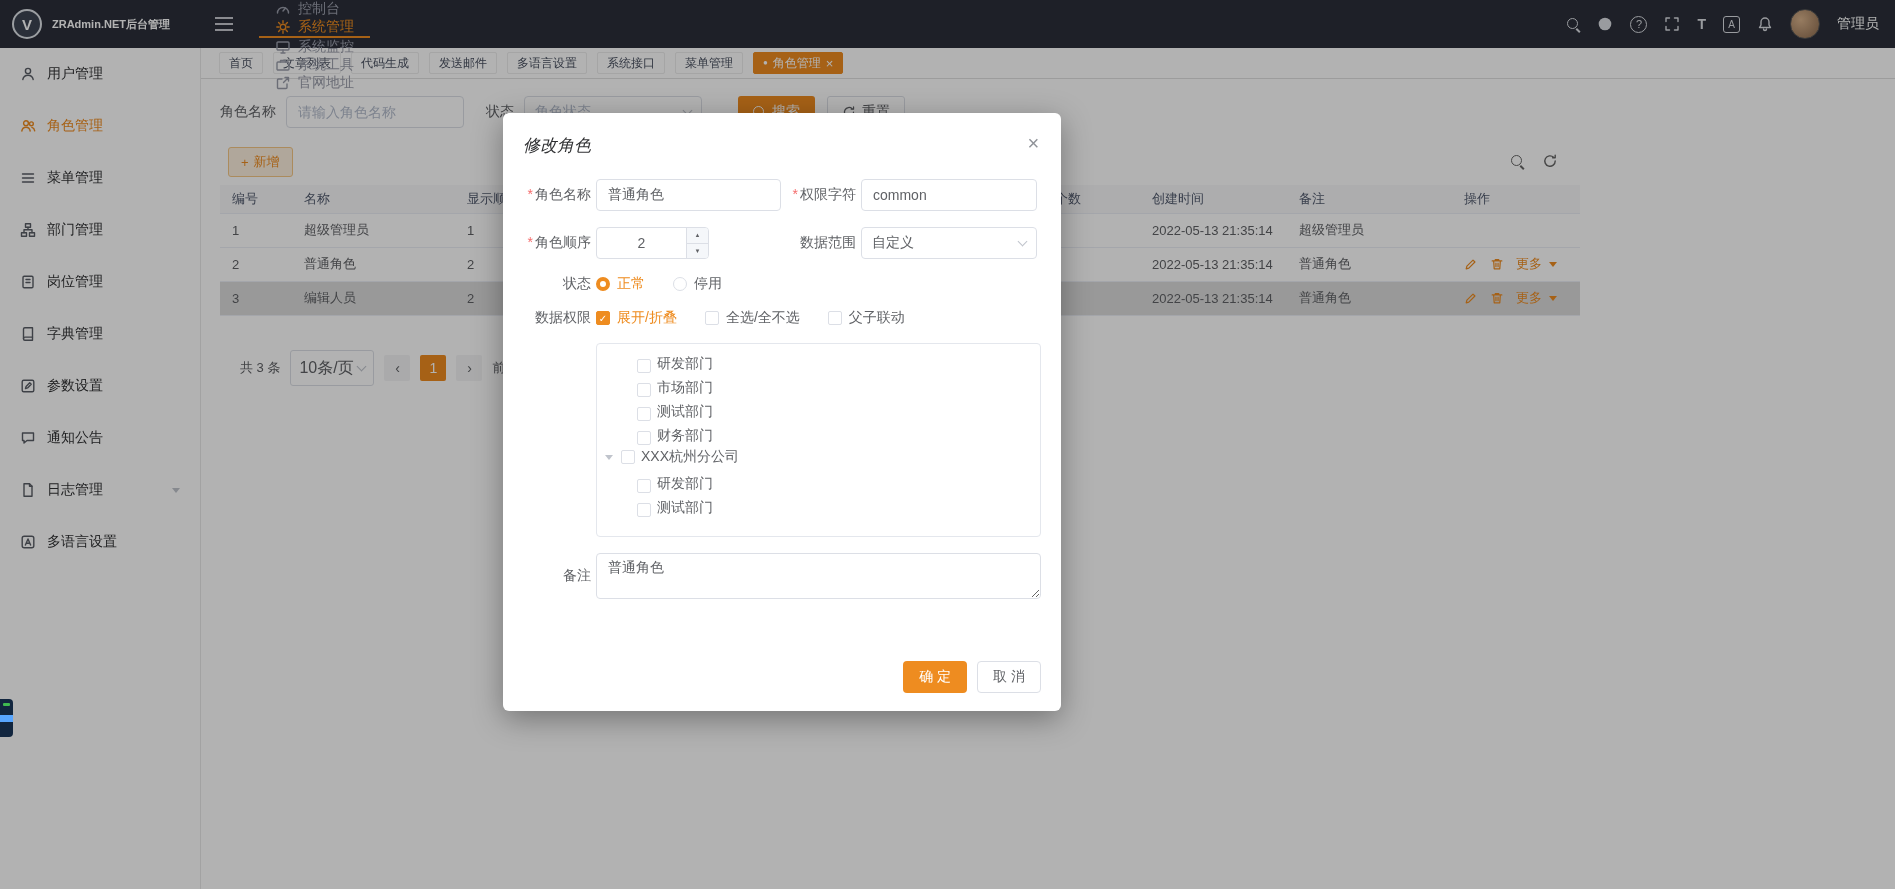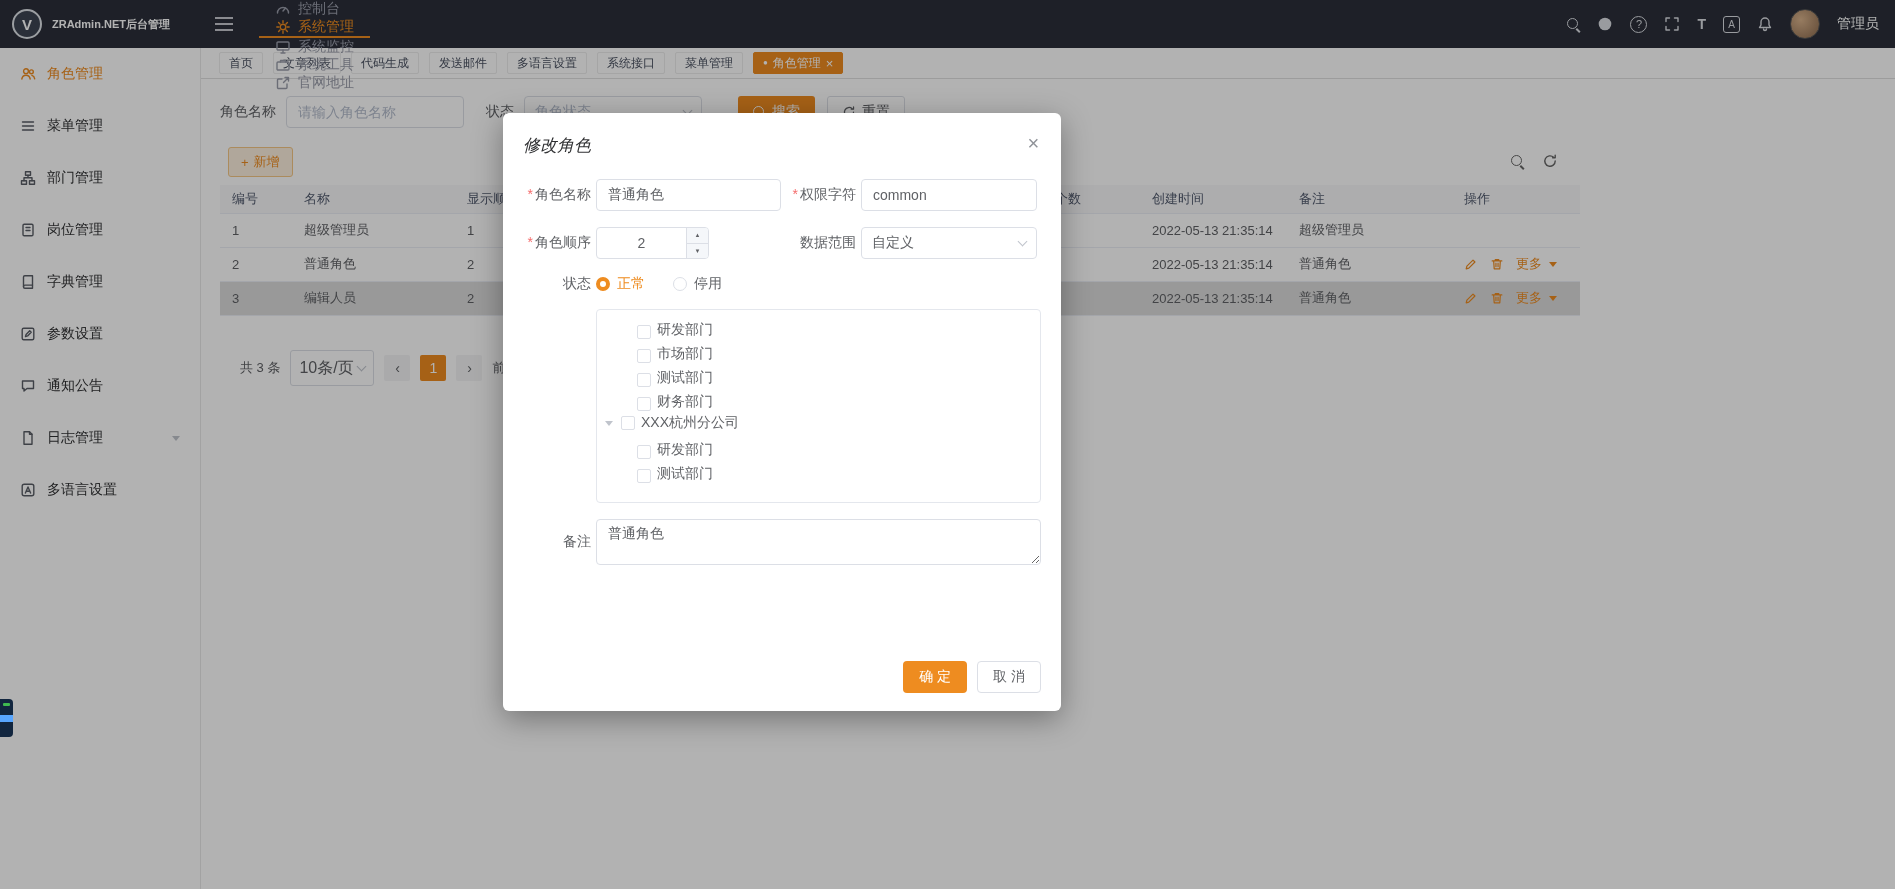--- a/index.html
+++ b/index.html
@@ -244,20 +244,27 @@
           <path d="M8 2a4 4 0 0 0-4 4v3L2.5 11.5h11L12 9V6a4 4 0 0 0-4-4z"></path>
           <path d="M6.5 13a1.5 1.5 0 0 0 3 0"></path>
         </svg>
       </span>
     <span class="avatar"></span>
     <span class="username">管理员</span>
   </div>
 </header>
 
 <aside class="sidebar">
+  <div class="side-item">
+    <svg class="si" viewBox="0 0 16 16">
+        <circle cx="8" cy="5" r="2.6"></circle>
+        <path d="M2.8 13.5c.6-2.8 2.7-4.2 5.2-4.2s4.6 1.4 5.2 4.2"></path>
+      </svg>
+    <span>用户管理</span>
+  </div>
   <div class="side-item active">
     <svg class="si" viewBox="0 0 16 16">
         <circle cx="6" cy="5.2" r="2.4"></circle>
         <path d="M1.8 13c.5-2.5 2.2-3.8 4.2-3.8s3.7 1.3 4.2 3.8"></path>
         <circle cx="11.4" cy="5.8" r="1.9"></circle>
         <path d="M11.9 9.4c1.6.4 2.5 1.6 2.8 3.4"></path>
       </svg>
     <span>角色管理</span>
   </div>
   <div class="side-item">
@@ -519,20 +526,39 @@
           <span class="radio on"></span>
           <span>正常</span>
         </span>
         <span class="radio-item">
           <span class="radio"></span>
           <span>停用</span>
         </span>
       </div>
     </div>
 
+    <div class="form-row">
+      <span class="d-lbl"><span>数据权限</span></span>
+      <div class="cb-group">
+        <span class="cb-item on-lbl">
+          <span class="cb checked">
+              <span>✓</span>
+            </span>
+          <span>展开/折叠</span>
+        </span>
+        <span class="cb-item">
+          <span class="cb"></span>
+          <span>全选/全不选</span>
+        </span>
+        <span class="cb-item">
+          <span class="cb"></span>
+          <span>父子联动</span>
+        </span>
+      </div>
+    </div>
 
     <div class="form-row">
       <span class="d-lbl"></span>
       <div class="tree-box">
         <div class="tree-node child">
           <span class="cb"></span>
           <span>研发部门</span>
         </div>
         <div class="tree-node child">
           <span class="cb"></span>

